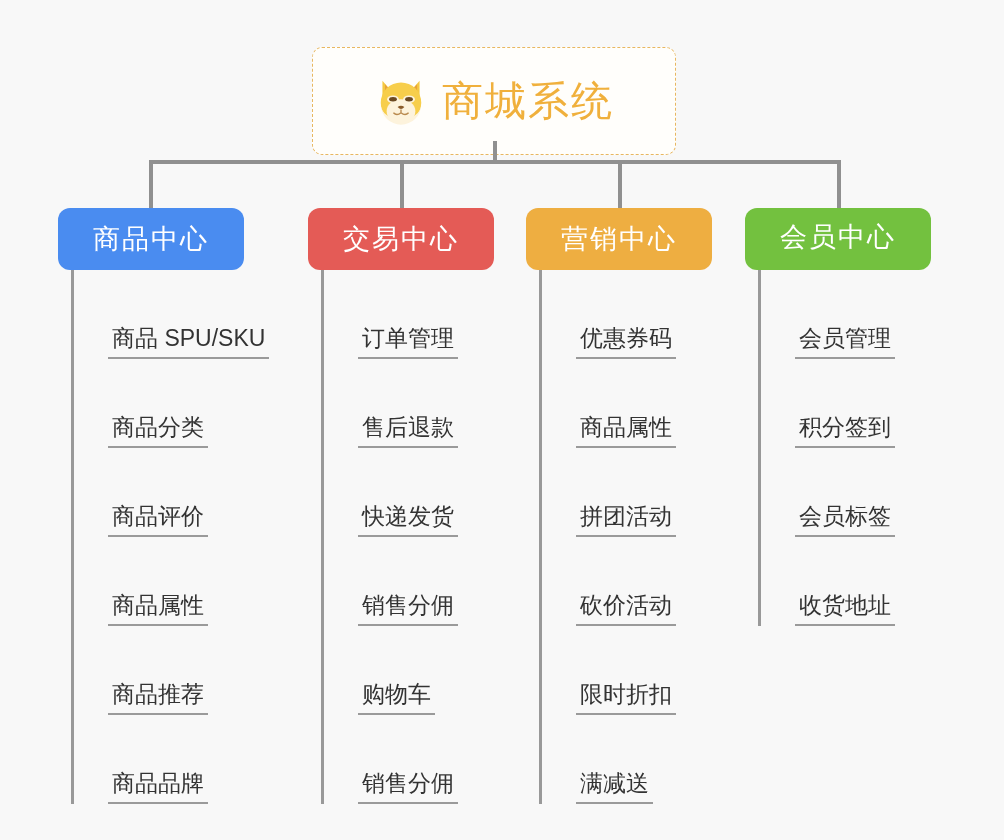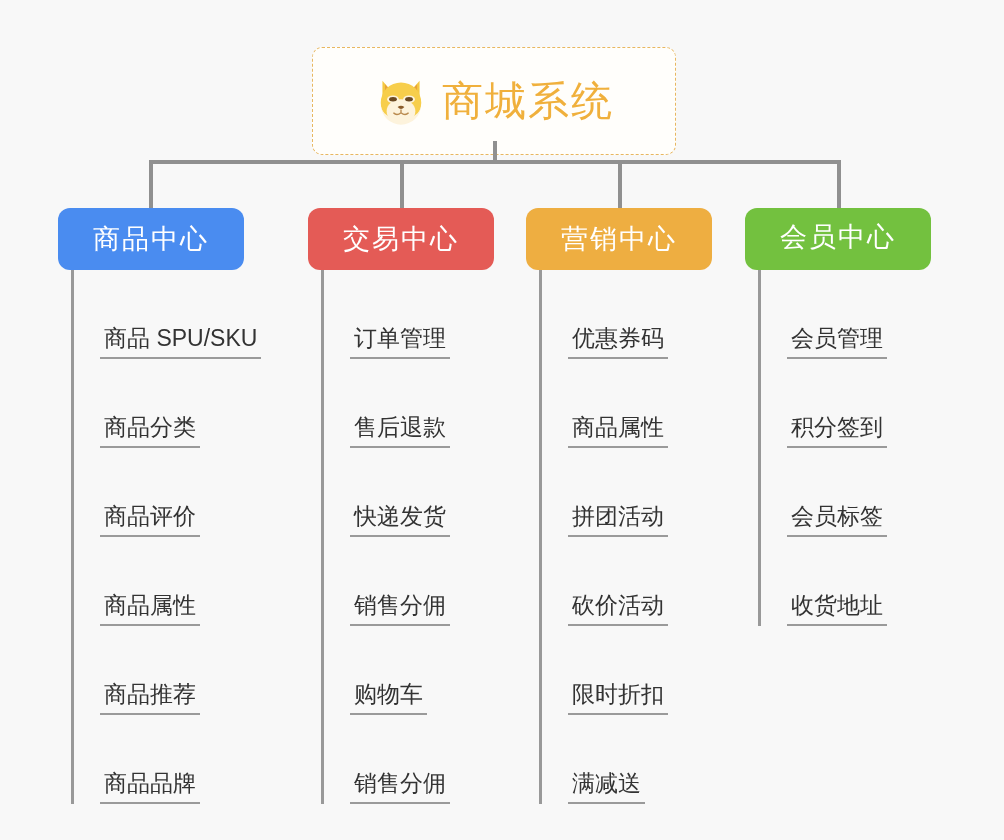--- a/index.html
+++ b/index.html
@@ -103,21 +103,21 @@
     line-height: 1;
     color: #ffffff;
     letter-spacing: 2px;
     white-space: nowrap;
   }
 
   
   .leaf-list {
     position: relative;
     margin-left: 13px;
-    padding-left: 0;
+    padding-left: 8px;
     border-left: 3px solid #999999;
     width: 200px;
     box-sizing: border-box;
   }
   .leaf-item {
     height: 89px;
     box-sizing: border-box;
     display: flex;
     align-items: flex-end;
     padding-left: 30px;

